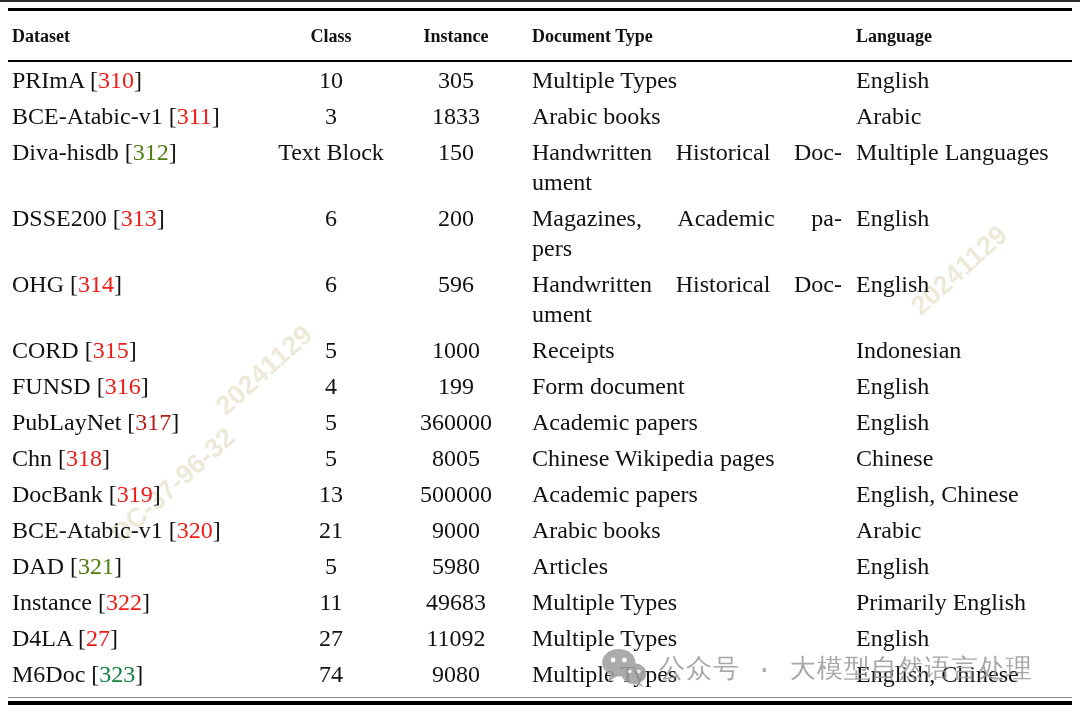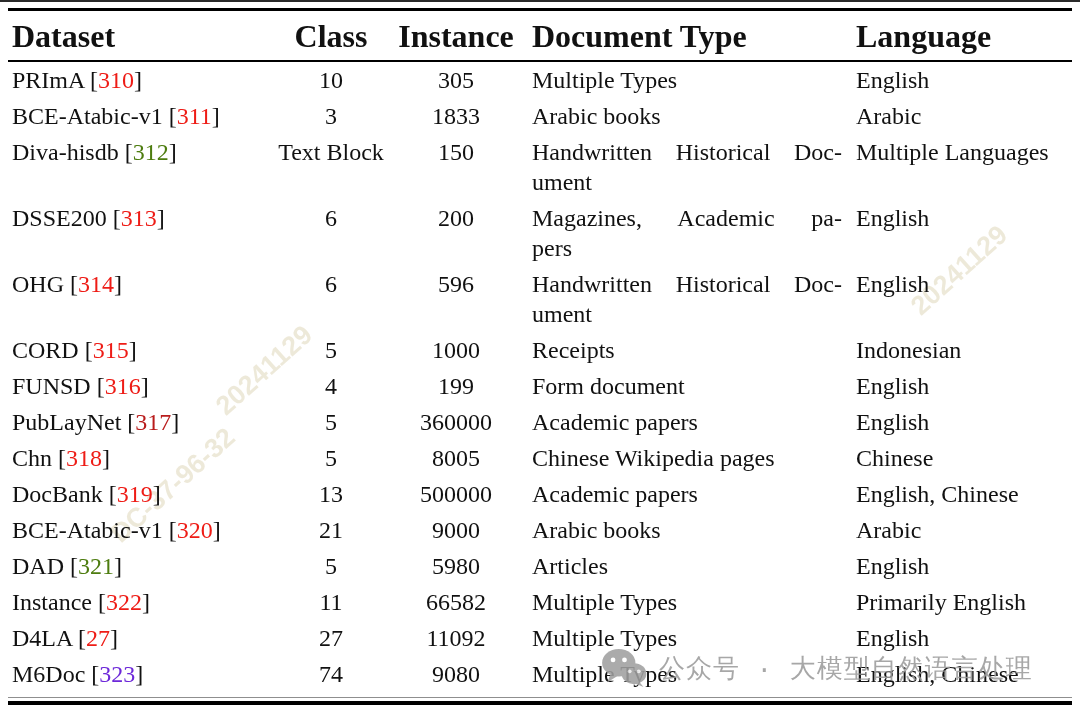--- a/index.html
+++ b/index.html
@@ -15,21 +15,21 @@
   .rule-bottom-thick{ top:701px; height:4px; }
 
   table.datasets {
     position:absolute; left:8px; top:11px; width:1064px;
     border-collapse:collapse; table-layout:fixed;
     font-size:24px; line-height:30px;
   }
   col.c1 { width:256px; } col.c2 { width:134px; } col.c3 { width:116px; }
   col.c4 { width:340px; } col.c5 { width:218px; }
   thead th {
-    height:49px; vertical-align:middle; font-weight:bold; font-size:32px;
+    height:49px; vertical-align:middle; font-weight:bold; font-size:18px;
     padding:0; text-align:left; border-bottom:2px solid #000;
   }
   th.a-center, td.a-center { text-align:center; }
   .pad-ds  { padding-left:4px; }
   .pad-dt  { padding-left:18px; padding-right:12px; }
   .pad-lg  { padding-left:2px; }
   tbody td { vertical-align:top; padding-top:3px; padding-bottom:3px; }
   tbody tr:first-child td { padding-top:3px; }
   td.c-lang { white-space:nowrap; }
   .doc-line { display:block; }
@@ -192,37 +192,37 @@
           <td class="a-center">5</td>
           <td class="a-center">5980</td>
           <td class="pad-dt">
             <span class="doc-line">Articles</span>
           </td>
           <td class="pad-lg c-lang">English</td>
         </tr>
         <tr>
           <td class="pad-ds"><span>Instance</span> [<span class="cite-num" style="color: rgb(238, 28, 22);">322</span>]</td>
           <td class="a-center">11</td>
-          <td class="a-center">66582</td>
+          <td class="a-center">49683</td>
           <td class="pad-dt">
             <span class="doc-line">Multiple Types</span>
           </td>
           <td class="pad-lg c-lang">Primarily English</td>
         </tr>
         <tr>
           <td class="pad-ds"><span>D4LA</span> [<span class="cite-num" style="color: rgb(238, 28, 22);">27</span>]</td>
           <td class="a-center">27</td>
           <td class="a-center">11092</td>
           <td class="pad-dt">
             <span class="doc-line">Multiple Types</span>
           </td>
           <td class="pad-lg c-lang">English</td>
         </tr>
         <tr>
-          <td class="pad-ds"><span>M6Doc</span> [<span class="cite-num" style="color: #6d28d9;">323</span>]</td>
+          <td class="pad-ds"><span>M6Doc</span> [<span class="cite-num" style="color: #15803d;">323</span>]</td>
           <td class="a-center">74</td>
           <td class="a-center">9080</td>
           <td class="pad-dt">
             <span class="doc-line">Multiple Types</span>
           </td>
           <td class="pad-lg c-lang">English, Chinese</td>
         </tr>
       </tbody>
   </table>
 

